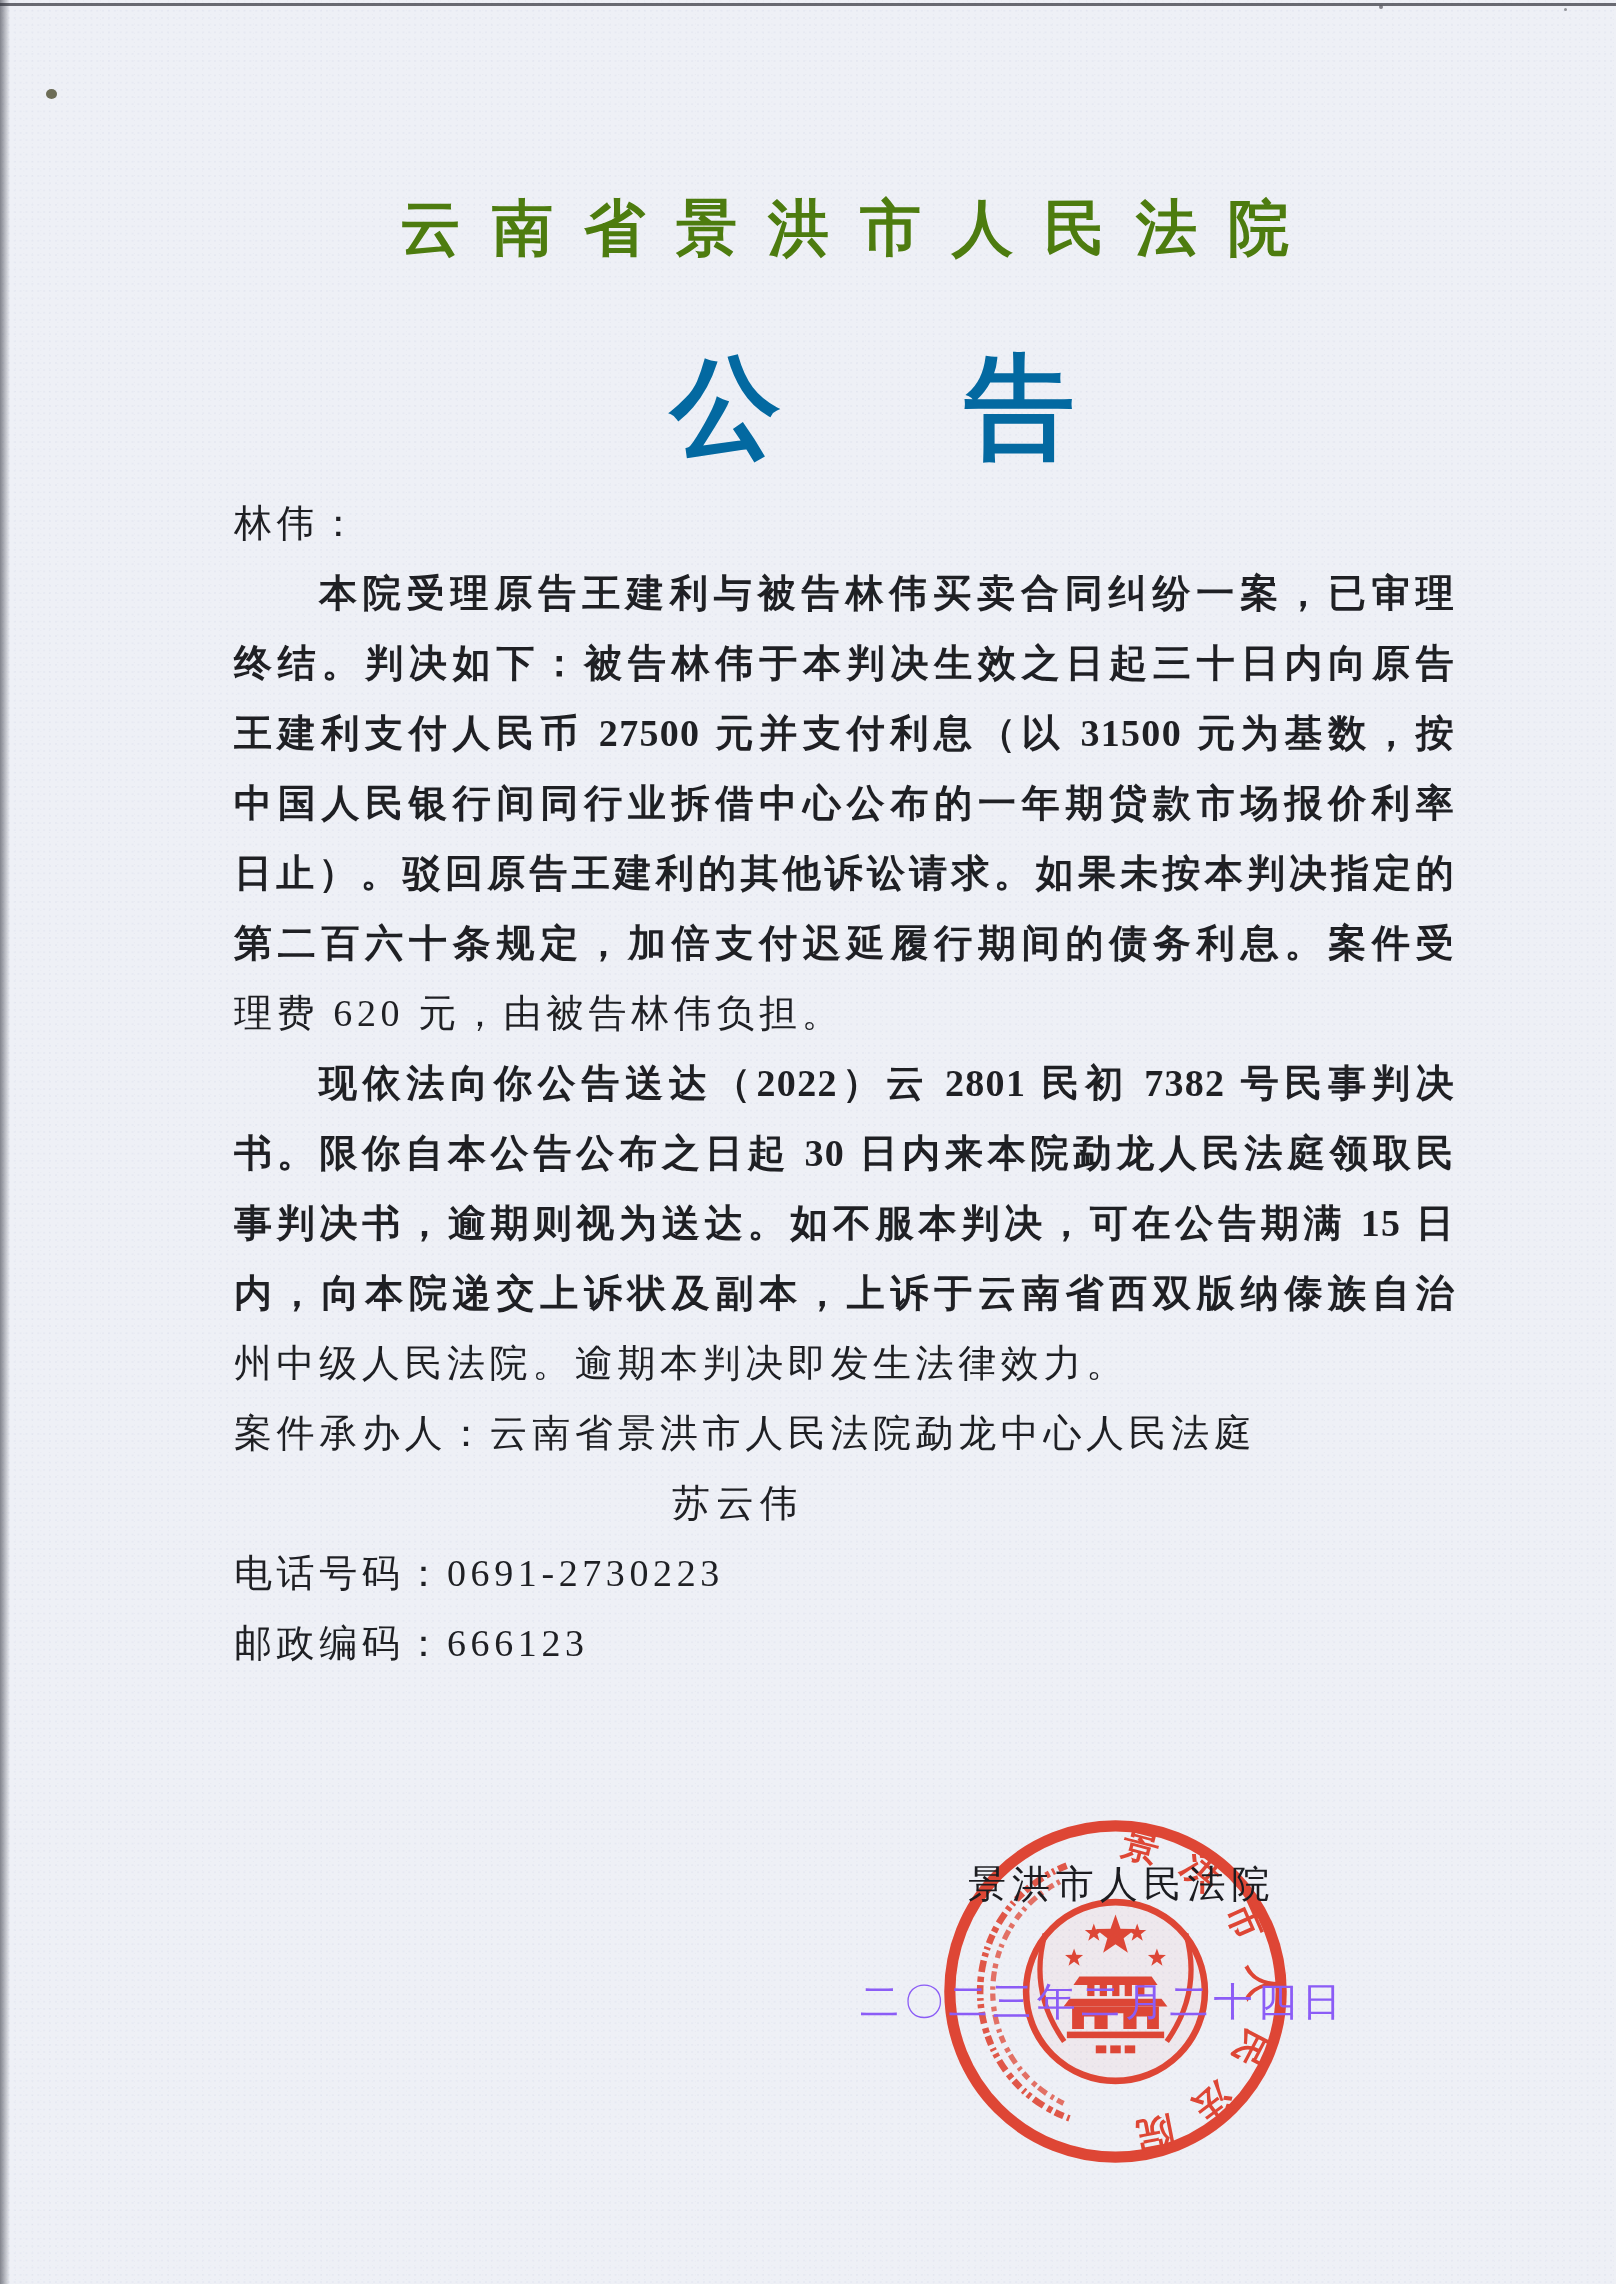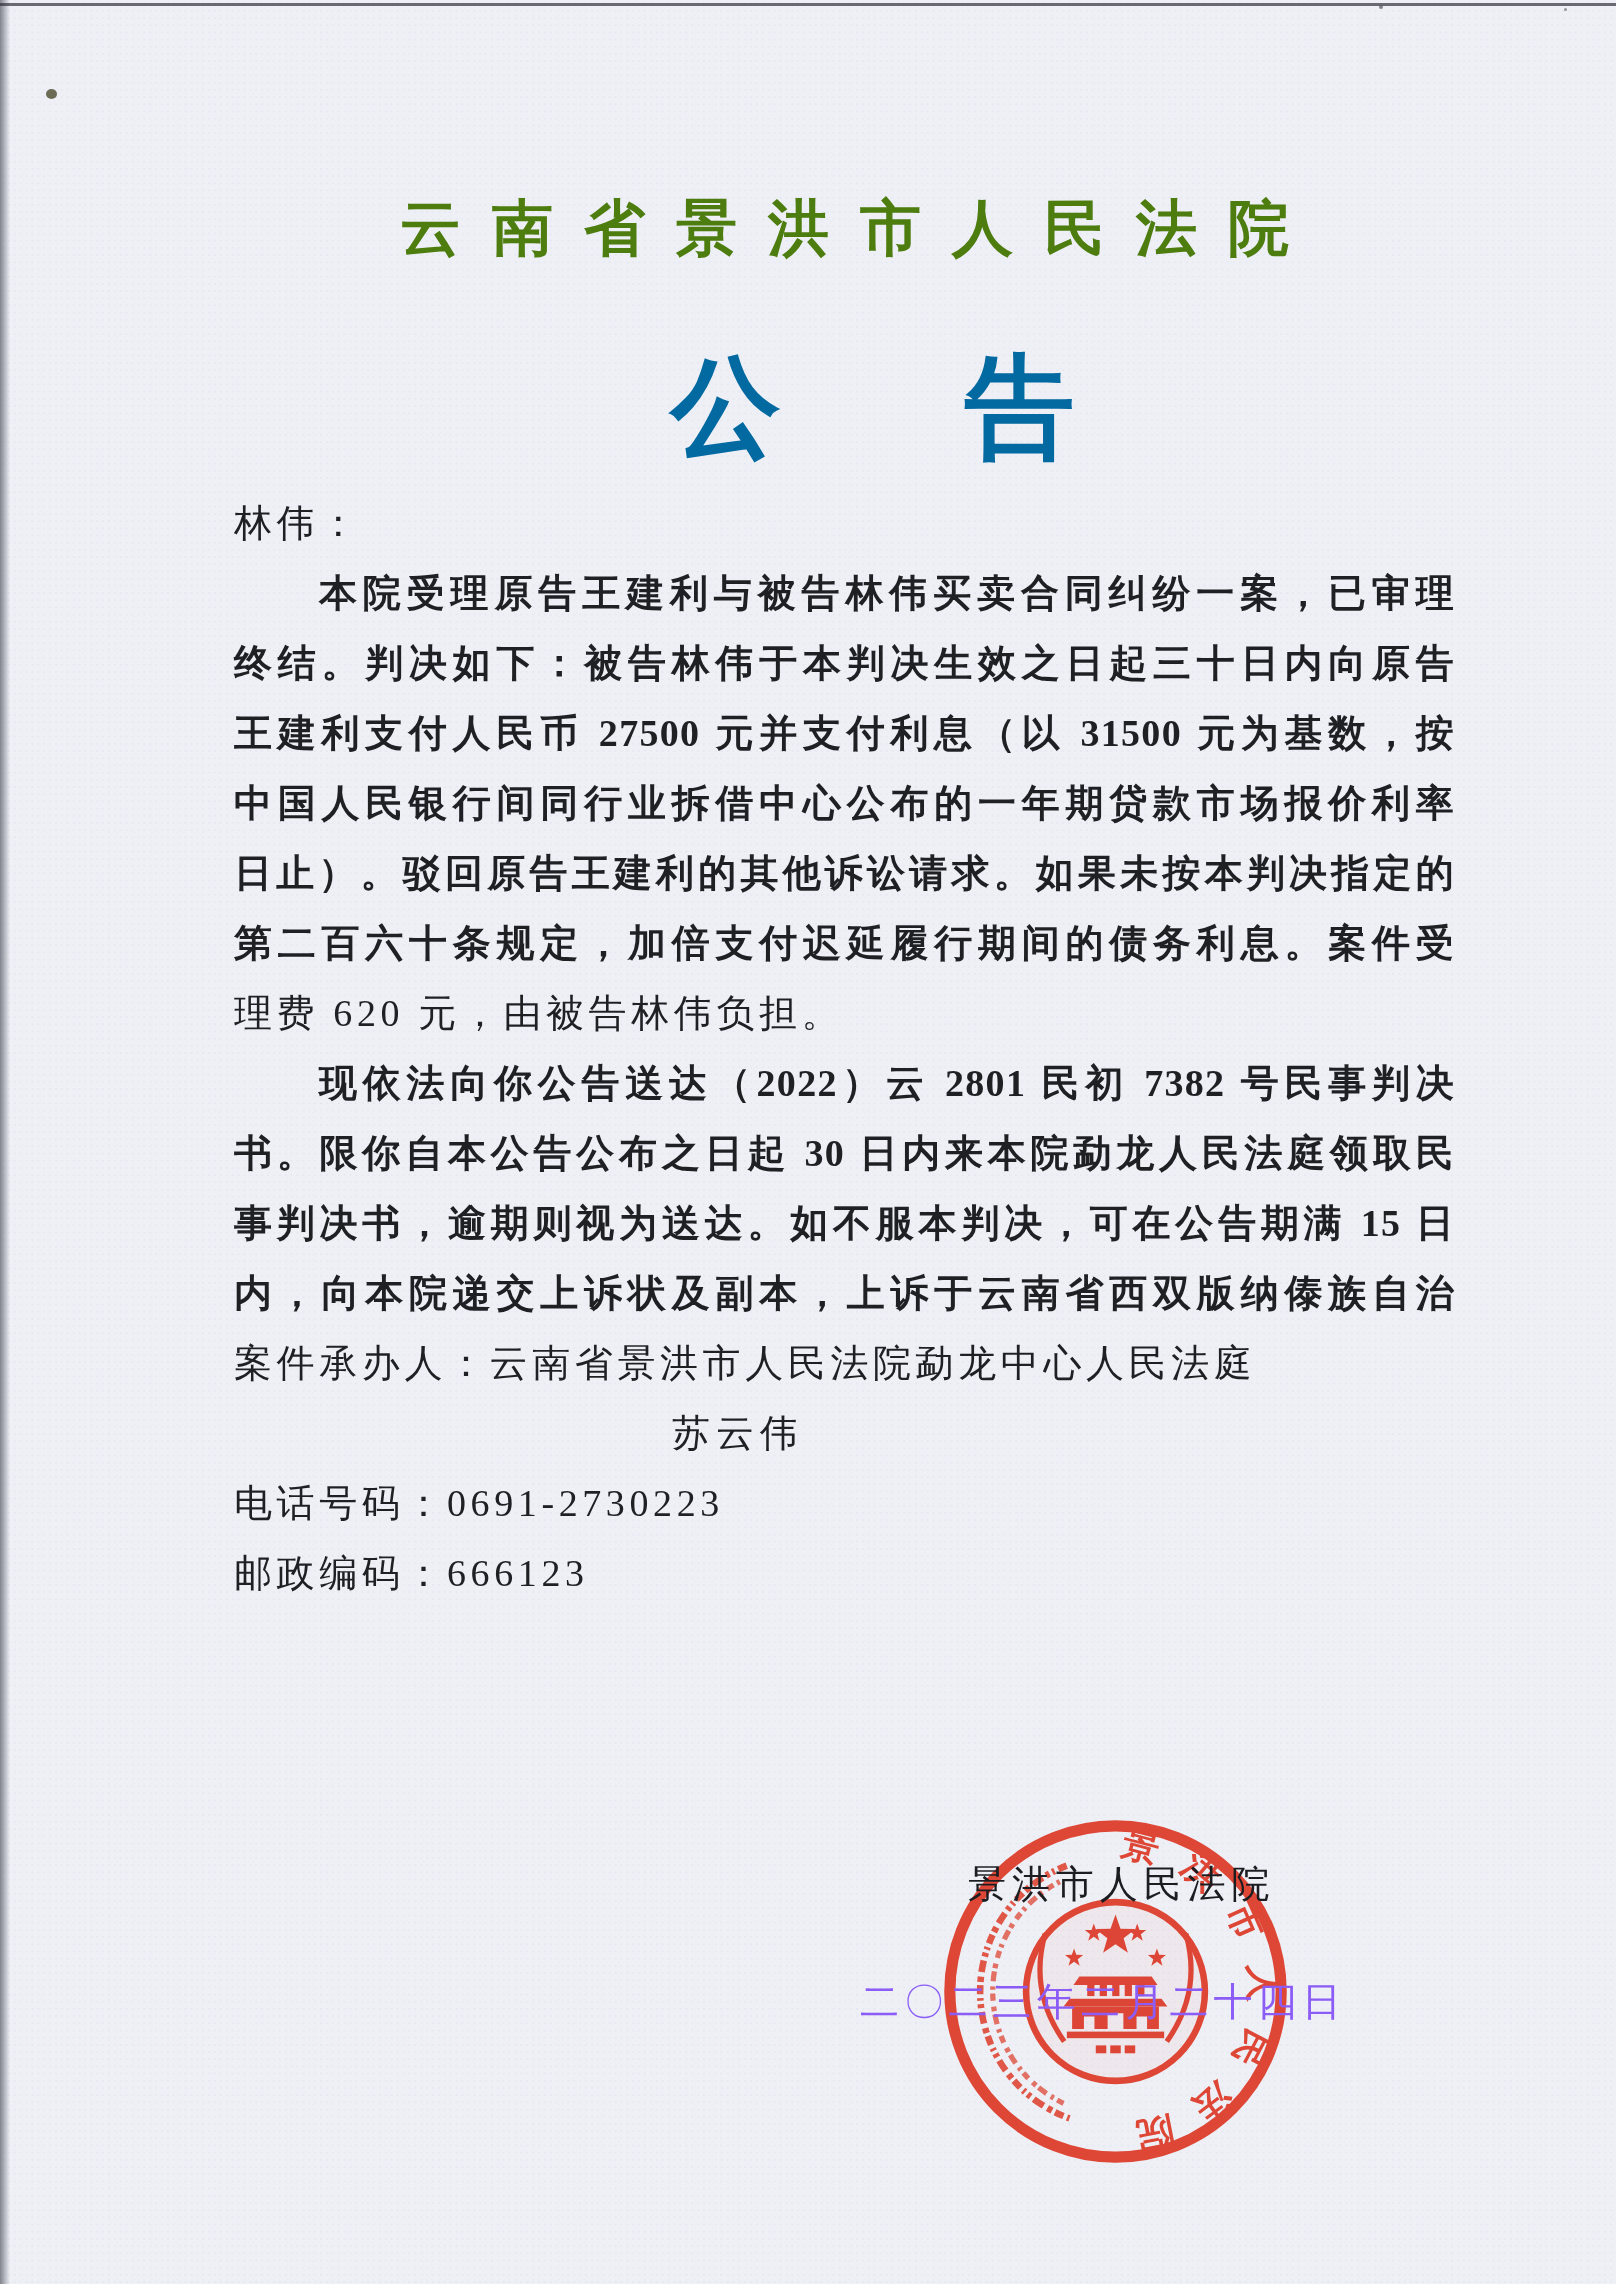--- a/index.html
+++ b/index.html
@@ -82,20 +82,21 @@
     <div class="ln just">终结。判决如下：被告林伟于本判决生效之日起三十日内向原告</div>
     <div class="ln just">王建利支付人民币 27500 元并支付利息（以 31500 元为基数，按</div>
     <div class="ln just">中国人民银行间同行业拆借中心公布的一年期贷款市场报价利率</div>
     <div class="ln just">日止）。驳回原告王建利的其他诉讼请求。如果未按本判决指定的</div>
     <div class="ln just">第二百六十条规定，加倍支付迟延履行期间的债务利息。案件受</div>
     <div class="ln">理费 620 元，由被告林伟负担。</div>
     <div class="ln just ind">现依法向你公告送达（2022）云 2801 民初 7382 号民事判决</div>
     <div class="ln just">书。限你自本公告公布之日起 30 日内来本院勐龙人民法庭领取民</div>
     <div class="ln just">事判决书，逾期则视为送达。如不服本判决，可在公告期满 15 日</div>
     <div class="ln just">内，向本院递交上诉状及副本，上诉于云南省西双版纳傣族自治</div>
+    <div class="ln">州中级人民法院。逾期本判决即发生法律效力。</div>
     <div class="ln">案件承办人：云南省景洪市人民法院勐龙中心人民法庭</div>
     <div class="ln su">苏云伟</div>
     <div class="ln">电话号码：0691-2730223</div>
     <div class="ln">邮政编码：666123</div>
   </div>
 
 </div>
 
 <svg class="seal" viewBox="0 0 540 540" xmlns="http://www.w3.org/2000/svg">
   <defs>

